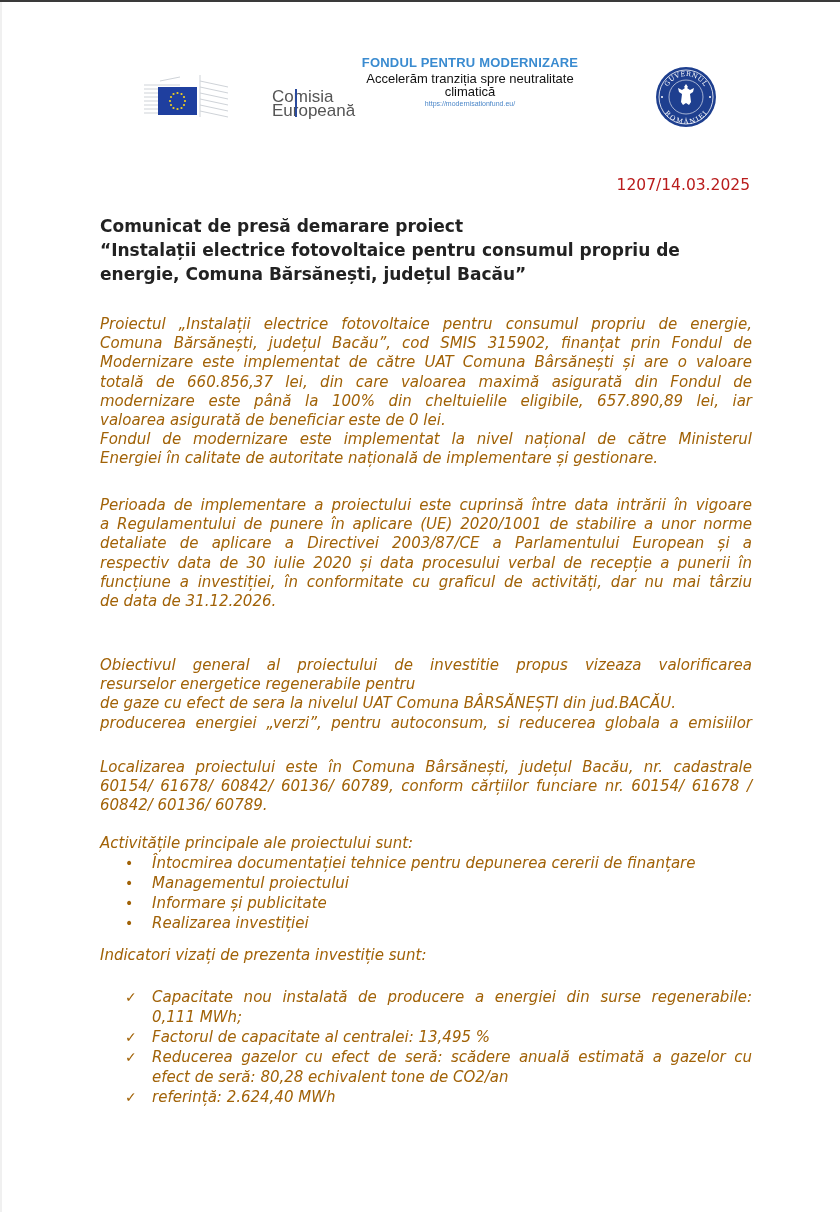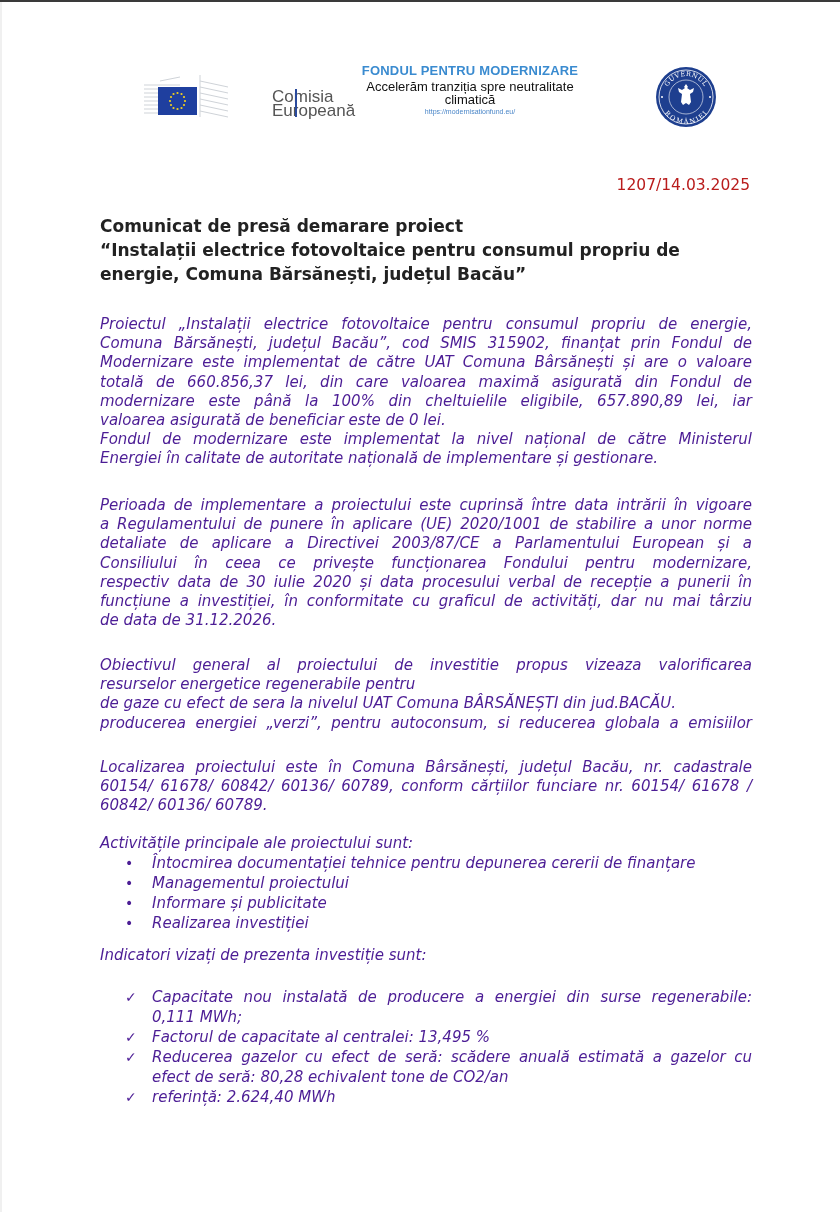--- a/index.html
+++ b/index.html
@@ -11,39 +11,39 @@
   .topbar { position: absolute; left: 0; top: 0; width: 840px; height: 2px; background: #3a3a3a; }
   .leftedge { position: absolute; left: 0; top: 2px; width: 2px; height: 1210px; background: #f0f0f0; }
 
   
   .ec-logo { position: absolute; left: 140px; top: 73px; width: 170px; height: 48px; }
   .ec-building { position: absolute; left: 0; top: 0; width: 92px; height: 46px; }
   .ec-text { position: absolute; left: 92px; top: 17px; font-family: "Liberation Sans", sans-serif;
              font-size: 17px; line-height: 14px; color: #555; margin-left: 40px; }
   .ec-bar { position: absolute; left: 155px; top: 16px; width: 2px; height: 28px; background: #2a4a9c; }
 
-  .fm-logo { position: absolute; left: 350px; top: 63px; width: 240px; text-align: center;
+  .fm-logo { position: absolute; left: 350px; top: 55px; width: 240px; text-align: center;
              font-family: "Liberation Sans", sans-serif; }
   .fm-title { font-size: 13px; font-weight: bold; color: #3a8bd0; letter-spacing: 0.2px; line-height: 16px; }
   .fm-tag { font-size: 13px; font-weight: normal; color: #111; line-height: 13px; margin-top: 1px; }
   .fm-url { font-size: 7px; color: #4a86c8; line-height: 11px; }
 
   .gov-logo { position: absolute; left: 655px; top: 66px; width: 62px; height: 62px; }
 
   
   .docnum { position: absolute; right: 90px; top: 176px; font-size: 15.5px; color: #b91c1c; }
 
   
   .title { position: absolute; left: 100px; top: 214px; width: 588px; 
            font-size: 17px; line-height: 24px; font-weight: bold; color: #222; }
   .title div { white-space: nowrap; }
 
   
   .body { position: absolute; left: 100px; width: 652px; font-size: 15px; line-height: 19.2px;
-          font-style: italic; color: #4c1d95; text-align: justify; }
+          font-style: italic; color: #a16207; text-align: justify; }
   .para-line { display: block; }
   .just { text-align: justify; text-align-last: justify; }
   .left { text-align: left; text-align-last: left; }
 
   ul.bul { list-style: none; margin: 0; padding: 0; }
   ul.bul li { position: relative; padding-left: 52px; line-height: 20px; font-size: 15px; }
   ul.bul li .dot { position: absolute; left: 25px; top: 0; font-style: normal; font-size: 14px; }
   ul.chk { list-style: none; margin: 0; padding: 0; }
   ul.chk li { position: relative; padding-left: 52px; line-height: 20px; font-size: 15px; }
   ul.chk li .mark { position: absolute; left: 25px; top: 0; font-style: normal; font-size: 14px; }
@@ -140,21 +140,20 @@
   <span class="para-line just">modernizare este până la 100% din cheltuielile eligibile, 657.890,89 lei, iar</span>
   <span class="para-line left">valoarea asigurată de beneficiar este de 0 lei.</span>
   <span class="para-line just">Fondul de modernizare este implementat la nivel național de către Ministerul</span>
   <span class="para-line left">Energiei în calitate de autoritate națională de implementare și gestionare.</span>
 </div>
 
 <div class="body" style="top:496px;">
   <span class="para-line just">Perioada de implementare a proiectului este cuprinsă între data intrării în vigoare</span>
   <span class="para-line just">a Regulamentului de punere în aplicare (UE) 2020/1001 de stabilire a unor norme</span>
   <span class="para-line just">detaliate de aplicare a Directivei 2003/87/CE a Parlamentului European și a</span>
-  <span class="para-line just">Consiliului în ceea ce privește funcționarea Fondului pentru modernizare,</span>
   <span class="para-line just">respectiv data de 30 iulie 2020 și data procesului verbal de recepție a punerii în</span>
   <span class="para-line just">funcțiune a investiției, în conformitate cu graficul de activități, dar nu mai târziu</span>
   <span class="para-line left">de data de 31.12.2026.</span>
 </div>
 
 <div class="body" style="top:656px;">
   <span class="para-line just">Obiectivul general al proiectului de investitie propus vizeaza valorificarea</span>
   <span class="para-line left">resurselor energetice regenerabile pentru</span>
   <span class="para-line left">de gaze cu efect de sera la nivelul UAT Comuna BÂRSĂNEȘTI din jud.BACĂU.</span>
   <span class="para-line just">producerea energiei „verzi”, pentru autoconsum, si reducerea globala a emisiilor</span>

